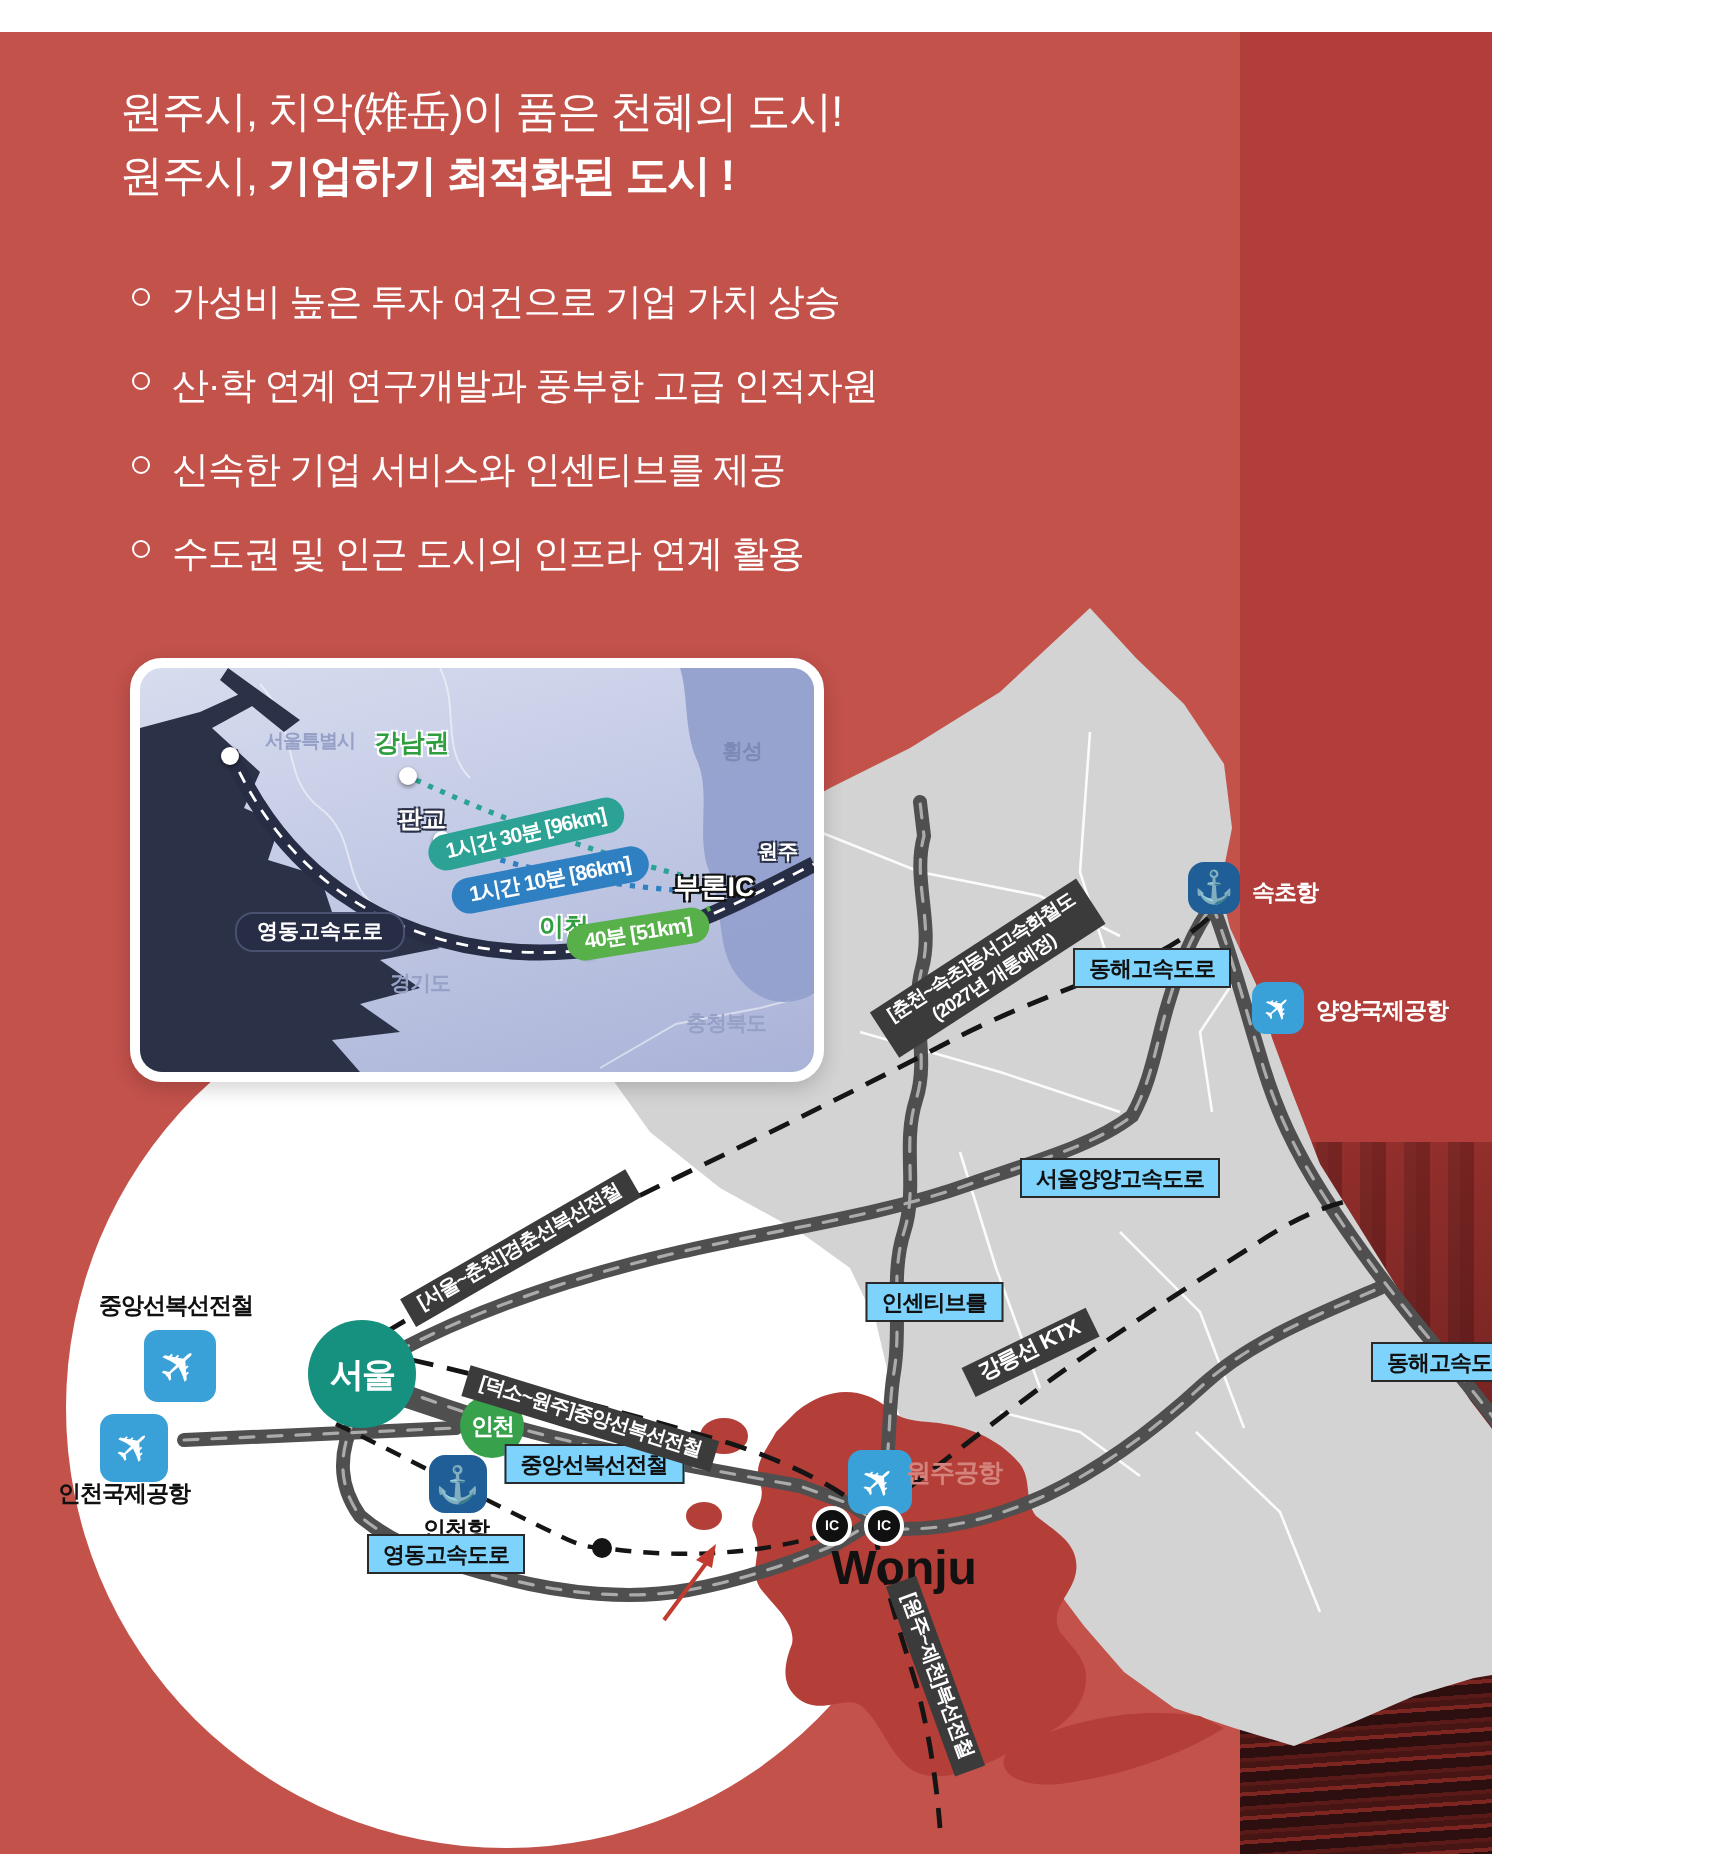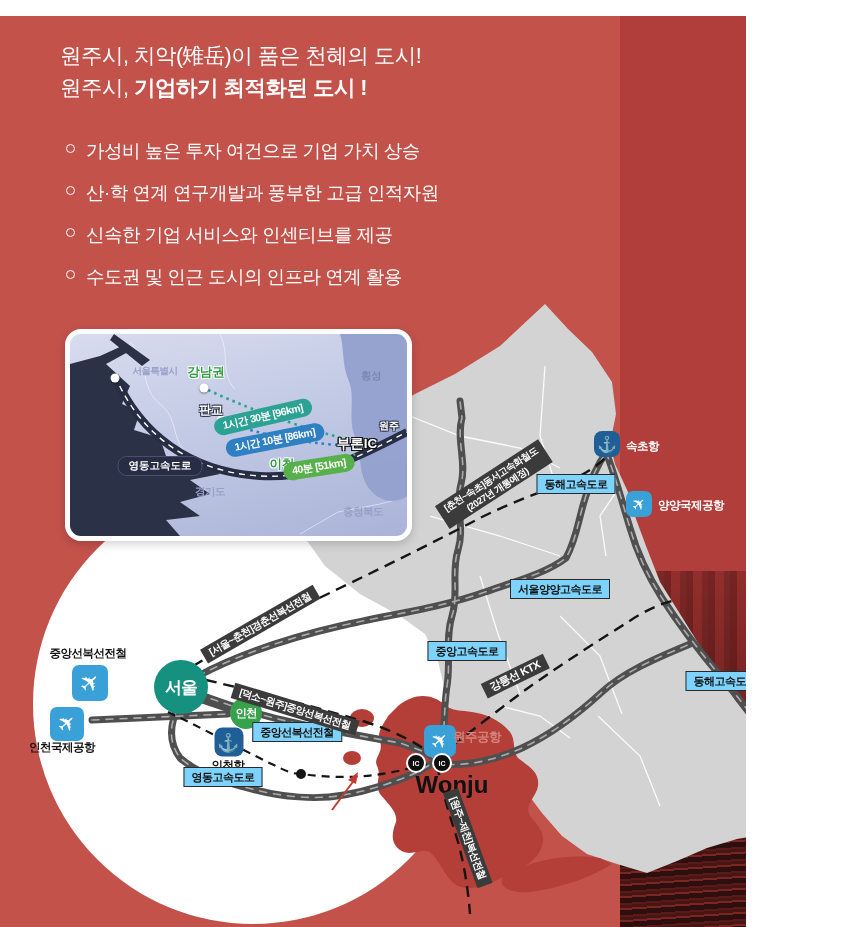--- a/index.html
+++ b/index.html
@@ -157,21 +157,21 @@
   <div class="abs ctr icon-box plane" style="left:440px;top:725px;width:32px;height:32px;font-size:21px">
       <span>✈</span>
     </div>
   <div class="abs ctr wonju-airport-text" style="left:477px;top:721px">원주공항</div>
   <div class="abs ctr ic-badge" style="left:416px;top:747px">IC</div>
   <div class="abs ctr ic-badge" style="left:442px;top:747px">IC</div>
   <div class="abs ctr wonju-big" style="left:452px;top:769px">Wonju</div>
 
   <div class="abs ctr rlabel" style="left:223px;top:761px">영동고속도로</div>
   <div class="abs ctr rlabel" style="left:297px;top:716px">중앙선복선전철</div>
-  <div class="abs ctr rlabel" style="left:467px;top:635px">중앙고속도로</div>
+  <div class="abs ctr rlabel" style="left:467px;top:635px">인센티브를</div>
   <div class="abs ctr rlabel" style="left:560px;top:573px">서울양양고속도로</div>
   <div class="abs ctr rlabel" style="left:576px;top:468px">동해고속도로</div>
   <div class="abs ctr rlabel" style="left:725px;top:665px">동해고속도로</div>
 
   <div class="abs dlabel" style="left:260px;top:608px;transform:translate(-50%,-50%) rotate(-30deg)">[서울~춘천]경춘선복선전철</div>
   <div class="abs dlabel" style="left:295px;top:693px;transform:translate(-50%,-50%) rotate(17deg)">[덕소~원주]중앙선복선전철</div>
   <div class="abs dlabel" style="left:494px;top:468px;transform:translate(-50%,-50%) rotate(-33deg);font-size:9.5px">
     <div>[춘천~속초]동서고속화철도</div>
     <div>(2027년 개통예정)</div>
   </div>

